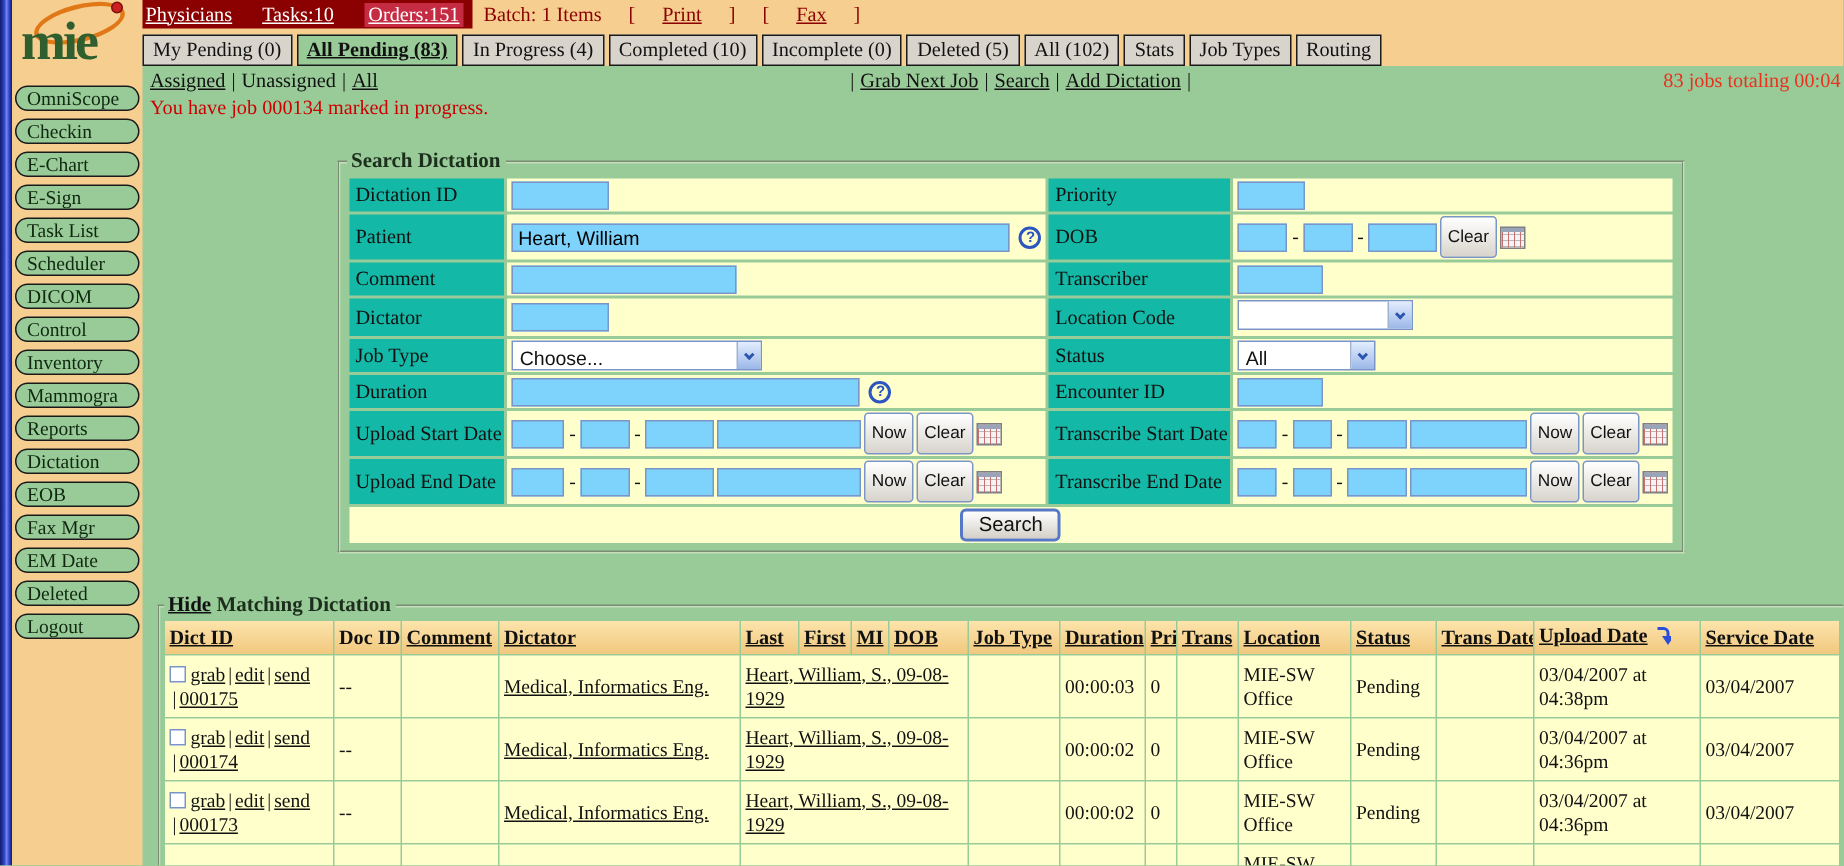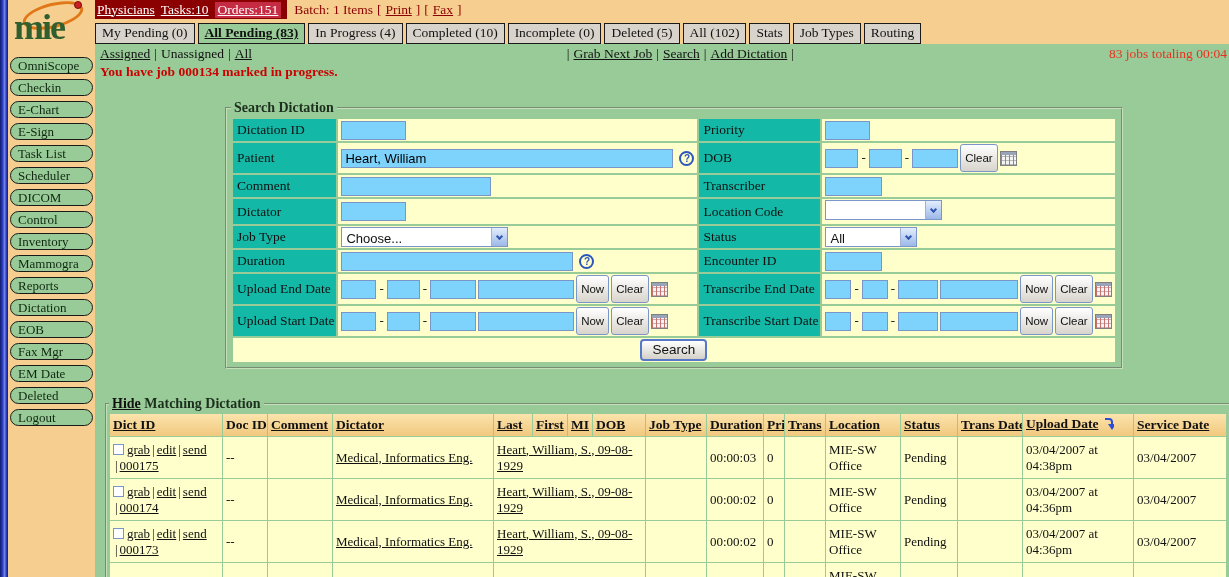--- a/index.html
+++ b/index.html
@@ -20,24 +20,24 @@
   .topbar { position:absolute; left:8px; right:0; top:0; height:44px; background:#F6CF90; display:flex; z-index:10; }
   .logo-box { width:87px; position:relative; flex:none; }
   .logo-text { position:absolute; left:6px; bottom:-4px; font-weight:bold; font-size:36px;
     color:#2F5E2F; letter-spacing:-2px; font-family:"Liberation Serif",serif; }
   .logo-orbit { position:absolute; left:14px; top:3px; width:62px; height:25px;
     border:3px solid #E07818; border-radius:50%; transform:rotate(-14deg); }
   .logo-dot { position:absolute; left:66px; top:1px; width:8px; height:8px; border-radius:50%;
     background:#CC2020; border:1px solid #7a1010; }
   .topbar-right { flex:1; display:flex; flex-direction:column; min-width:0; }
   .statusline { height:19px; display:flex; align-items:stretch; font-size:13.5px; }
-  .red-seg { background:#8B0000; color:#fff; display:flex; align-items:center; padding:0 6px 0 2px; gap:6px; white-space:nowrap; }
+  .red-seg { background:#8B0000; color:#fff; display:flex; align-items:center; padding:0 6px 0 2px; gap:20px; white-space:nowrap; }
   .red-seg a { color:#fff; }
   .orders-hl { background:#C52B42; padding:0 3px; }
-  .batch-seg { color:#8B0000; display:flex; align-items:center; gap:4px; padding-left:7px; white-space:nowrap; }
+  .batch-seg { color:#8B0000; display:flex; align-items:center; gap:18px; padding-left:7px; white-space:nowrap; }
   .batch-seg a { color:#8B0000; }
   .tabsline { height:25px; display:flex; align-items:flex-end; gap:3px; }
   .tab { background:#D8D4CC; border:1px solid #1a1a1a; padding:1px 6px 2px; font-size:13.5px;
     white-space:nowrap; cursor:pointer; }
   .tab.active { background:#99CB99; font-weight:bold; }
   .tab.active .tab-label { text-decoration:underline; }
 
   
   .sidebar { position:absolute; left:8px; top:44px; width:87px; bottom:0; background:#F6CF90; padding-top:13px; z-index:5; }
   .pill { background:#99CB99; border:1px solid #1a1a1a; border-radius:9px; height:17px; line-height:15px;
@@ -45,21 +45,21 @@
     white-space:nowrap; overflow:hidden; }
 
   
   .content { position:absolute; left:95px; top:44px; right:0; bottom:0; background:#99CB99; overflow:hidden; }
   .navline { display:flex; align-items:center; padding:2px 2px 0 5px; height:17px; font-size:13.5px; }
   .nav-left { white-space:nowrap; }
   .nav-center { flex:1; text-align:center; white-space:nowrap; }
   .nav-right { color:#E8321E; white-space:nowrap; }
   .nav-sep { margin:0 4px; }
   .nav-plain { text-decoration:none; }
-  .msg { color:#CC0000; padding:3px 16px 0 5px; font-size:13.5px;font-weight:bold; }
+  .msg { color:#CC0000; padding:3px 16px 0 5px; font-size:13.5px; }
 
   fieldset { border:2px groove #c4dfba; margin:0; padding:1px 4px 3px; }
   legend { font-weight:bold; font-size:14px; color:#1c2e1c; padding:0 3px; }
 
   
   .search-fs { margin:20px 0 0 130px; width:885px; }
   table.form { width:100%; border-collapse:separate; border-spacing:2px; }
   tr.fr { height:22px; }
   tr.fr-tall { height:26px; }
   td.flab { background:#14b8a6; width:100px; padding:1px 2px 1px 4px; font-size:13.5px; white-space:nowrap; }
@@ -259,65 +259,65 @@
         <td class="fval">
               <span class="grp">
           <input class="txt w230" style="">
           <span class="help">?</span>
         </span>
             </td>
         <td class="flab flab2">Encounter ID</td>
         <td class="fval fval2"><input class="txt w55" style=""></td>
       </tr>
       <tr class="fr-tall">
-        <td class="flab">Upload End Date</td>
+        <td class="flab">Upload Start Date</td>
         <td class="fval">
               <span class="grp">
           <input class="txt w35" style="">
                 <span class="dash">-</span>
           <input class="txt w33" style="">
                 <span class="dash">-</span>
           <input class="txt w46" style="">
           <input class="txt w95" style="">
           <button class="btn-sm">Now</button>
           <button class="btn-sm">Clear</button>
           <span class="cal"></span>
         </span>
             </td>
-        <td class="flab flab2">Transcribe End Date</td>
+        <td class="flab flab2">Transcribe Start Date</td>
         <td class="fval fval2">
               <span class="grp">
           <input class="txt w25" style="">
                 <span class="dash">-</span>
           <input class="txt w25" style="">
                 <span class="dash">-</span>
           <input class="txt w38" style="">
           <input class="txt w78" style="">
           <button class="btn-sm">Now</button>
           <button class="btn-sm">Clear</button>
           <span class="cal"></span>
         </span>
             </td>
       </tr>
       <tr class="fr-tall">
-        <td class="flab">Upload Start Date</td>
+        <td class="flab">Upload End Date</td>
         <td class="fval">
               <span class="grp">
           <input class="txt w35" style="">
                 <span class="dash">-</span>
           <input class="txt w33" style="">
                 <span class="dash">-</span>
           <input class="txt w46" style="">
           <input class="txt w95" style="">
           <button class="btn-sm">Now</button>
           <button class="btn-sm">Clear</button>
           <span class="cal"></span>
         </span>
             </td>
-        <td class="flab flab2">Transcribe Start Date</td>
+        <td class="flab flab2">Transcribe End Date</td>
         <td class="fval fval2">
               <span class="grp">
           <input class="txt w25" style="">
                 <span class="dash">-</span>
           <input class="txt w25" style="">
                 <span class="dash">-</span>
           <input class="txt w38" style="">
           <input class="txt w78" style="">
           <button class="btn-sm">Now</button>
           <button class="btn-sm">Clear</button>

